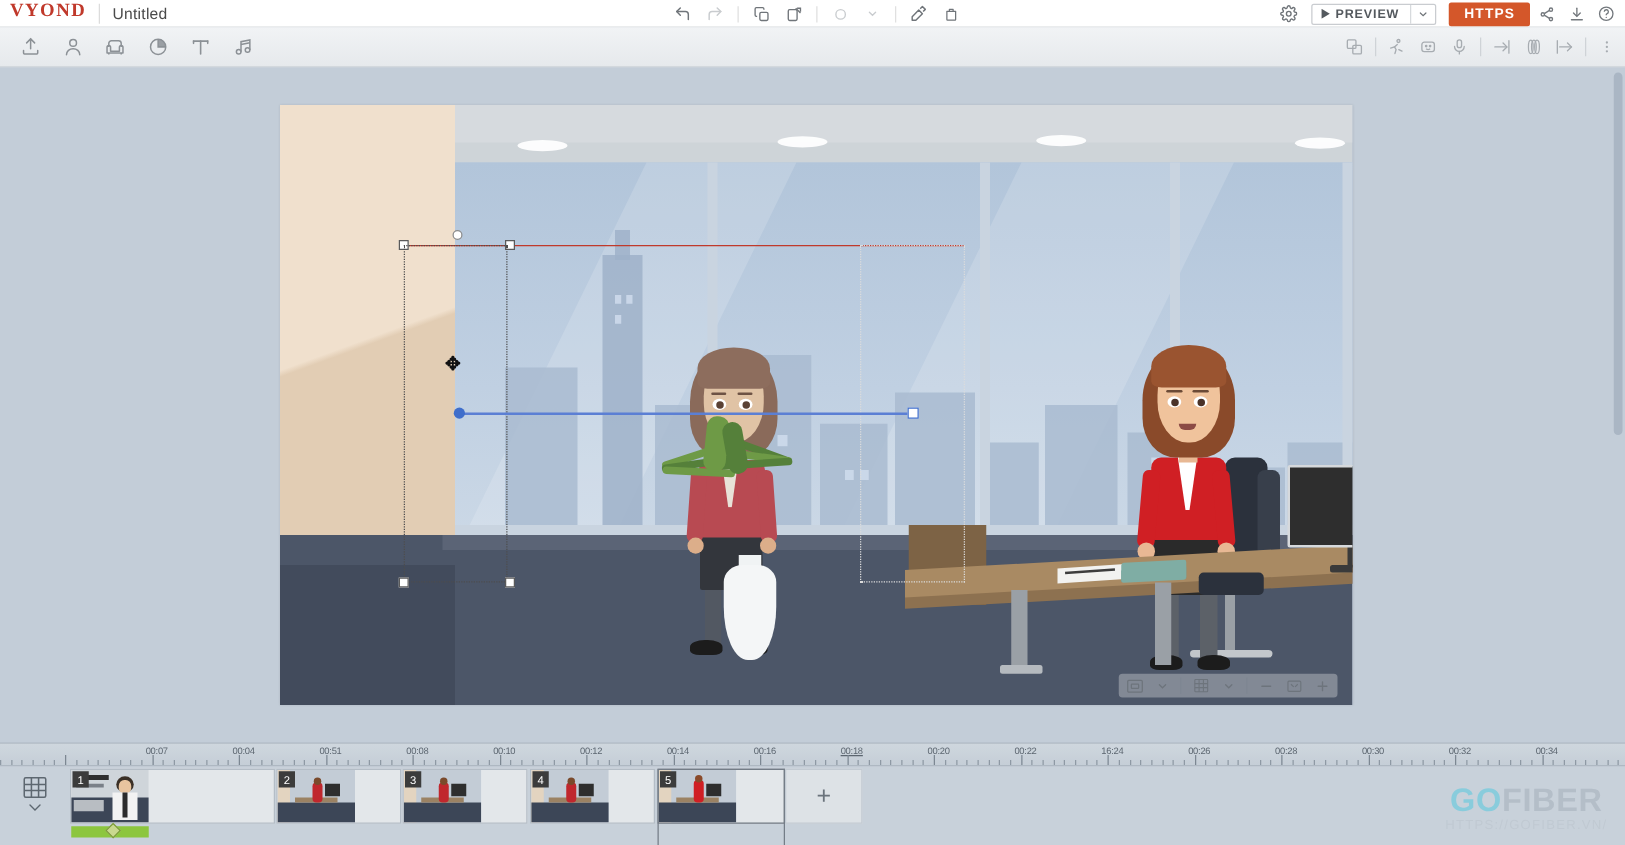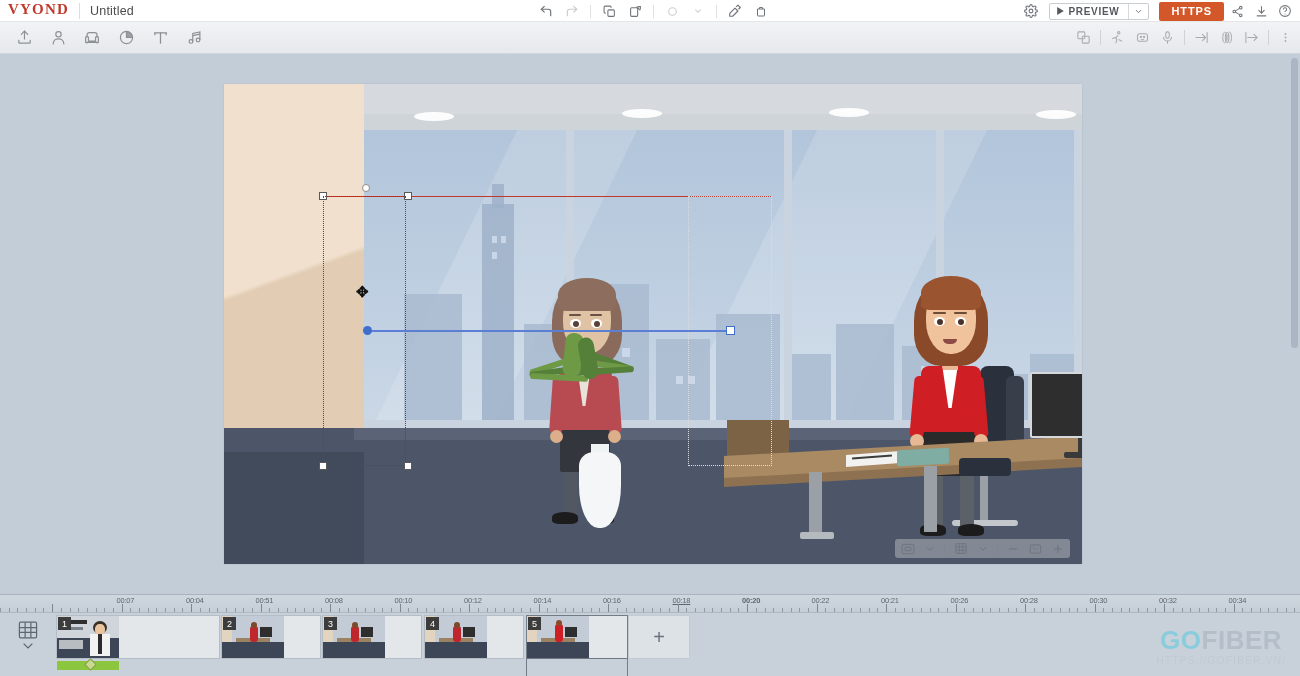--- a/index.html
+++ b/index.html
@@ -666,23 +666,23 @@
     <div class="ruler" id="ruler">
         <div class="tlabel" style="left: 116.5px;">00:07</div>
         <div class="tlabel" style="left: 186px;">00:04</div>
         <div class="tlabel" style="left: 255.5px;">00:51</div>
         <div class="tlabel" style="left: 325px;">00:08</div>
         <div class="tlabel" style="left: 394.5px;">00:10</div>
         <div class="tlabel" style="left: 464px;">00:12</div>
         <div class="tlabel" style="left: 533.5px;">00:14</div>
         <div class="tlabel" style="left: 603px;">00:16</div>
         <div class="tlabel" style="left: 672.5px; text-decoration: underline;">00:18</div>
-        <div class="tlabel" style="left: 742px; font-weight: bold;">00:20</div>
+        <div class="tlabel" style="left: 742px;">00:20</div>
         <div class="tlabel" style="left: 811.5px;">00:22</div>
-        <div class="tlabel" style="left: 881px;">00:21</div>
+        <div class="tlabel" style="left: 881px;">16:24</div>
         <div class="tlabel" style="left: 950.5px;">00:26</div>
         <div class="tlabel" style="left: 1020px;">00:28</div>
         <div class="tlabel" style="left: 1089.5px;">00:30</div>
         <div class="tlabel" style="left: 1159px;">00:32</div>
         <div class="tlabel" style="left: 1228.5px;">00:34</div>
         <div class="tick minor" style="left: 0px;"></div>
         <div class="tick minor" style="left: 8.6875px;"></div>
         <div class="tick minor" style="left: 17.375px;"></div>
         <div class="tick minor" style="left: 26.0625px;"></div>
         <div class="tick minor" style="left: 34.75px;"></div>

